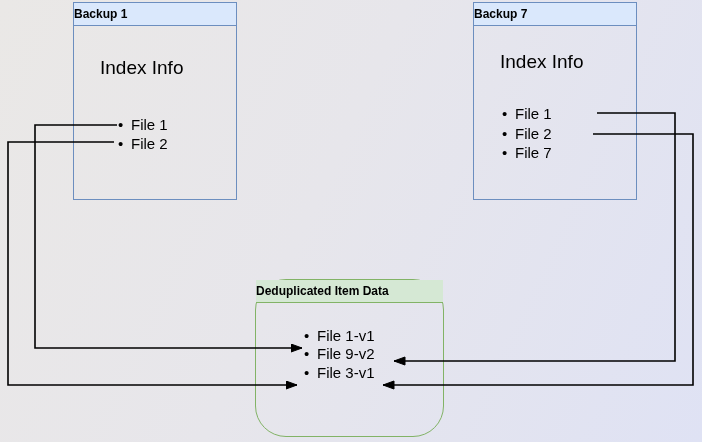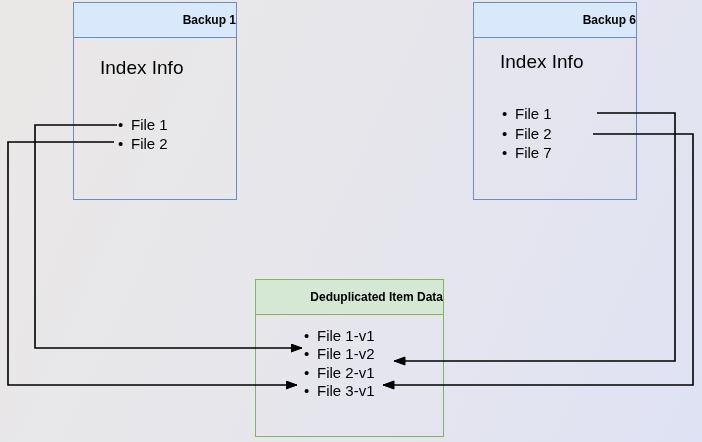--- a/index.html
+++ b/index.html
@@ -15,31 +15,31 @@
     background: linear-gradient(115deg, #eae8e6 0%, #e7e6eb 45%, #dfe2f4 100%);
   }
   .node {
     position: absolute;
     box-sizing: border-box;
     border: 1.4px solid var(--blue-border, #6c8ebf);
     background: transparent;
   }
   .node .node-header {
     box-sizing: border-box;
-    height: 35px;
+    height: 23px;
     display: flex;
     align-items: center;
-    justify-content: flex-end;
+    justify-content: flex-start;
     font-size: 12px;
     font-weight: bold;
     color: #000;
     background: var(--blue-header, #dae8fc);
     border-bottom: 1.4px solid var(--blue-border, #6c8ebf);
   }
-  .node.green { border-color: var(--green-border, #82b366); }
+  .node.green { border-color: var(--green-border, #82b366); border-radius: 31px; }
   .node.green .node-header {
     background: var(--green-header, #d5e8d4);
     border-bottom-color: var(--green-border, #82b366);
   }
   #backup1 { left: 73px;  top: 2px;   width: 164px; height: 198px; }
   #backup2 { left: 473px; top: 2px;   width: 164px; height: 198px; }
   #dedup   { left: 255px; top: 279px; width: 189px; height: 158px; }
 
   .section-label {
     position: absolute;
@@ -96,39 +96,38 @@
     </div>
   </div>
   <div class="section-label" id="backup1-label">Index Info</div>
   <ul class="file-list" id="backup1-list">
     <li>File 1</li>
     <li>File 2</li>
   </ul>
 
   <div class="node" id="backup2">
     <div class="node-header">
-      <span>Backup 6</span>
+      <span>Backup 7</span>
     </div>
   </div>
   <div class="section-label" id="backup2-label">Index Info</div>
   <ul class="file-list" id="backup2-list">
     <li>File 1</li>
     <li>File 2</li>
     <li>File 7</li>
   </ul>
 
   <div class="node green" id="dedup">
     <div class="node-header">
       <span>Deduplicated Item Data</span>
     </div>
   </div>
   <ul class="file-list" id="dedup-list">
     <li>File 1-v1</li>
-    <li>File 1-v2</li>
-    <li>File 2-v1</li>
+    <li>File 9-v2</li>
     <li>File 3-v1</li>
   </ul>
 
   <svg class="connections" viewBox="0 0 702 442" xmlns="http://www.w3.org/2000/svg">
     <defs>
       <marker id="arrowhead" markerUnits="userSpaceOnUse" markerWidth="13" markerHeight="10" refX="11.5" refY="4.5" orient="auto">
         <path d="M0.5,0.5 L11.5,4.5 L0.5,8.5 Z" fill="#000" stroke="#000" stroke-linejoin="round"></path>
       </marker>
     </defs>
   <polyline points="117,125 35,125 35,348 302,348" fill="none" stroke="#000000" stroke-width="1.6" marker-end="url(#arrowhead)"></polyline>

